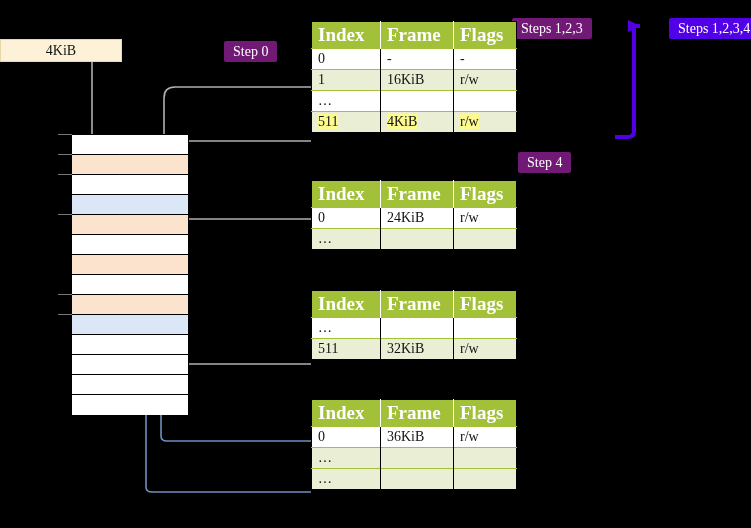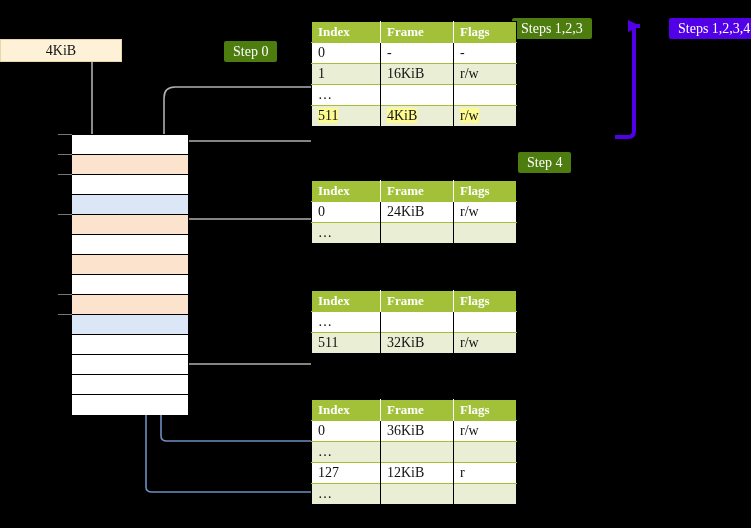--- a/index.html
+++ b/index.html
@@ -12,21 +12,21 @@
     left:0px; top:39px; width:120px; height:21px;
     background:#fdf2d8; border:1px solid #e8d7a8;
     color:#111; font-size:14px; line-height:21px; text-align:center;
   }
 
   
   .badge{
     color:#fff; font-size:14px; line-height:19px; text-align:center;
     padding:1px 9px; border-radius:2px; white-space:nowrap;
   }
-  .badge-red{background:#4d7c0f;}
+  .badge-red{background:#701a75;}
   .badge-purple{background:#5200e8;}
   #badge-step0{left:189px; top:41px;margin-left:35px;}
   #badge-steps123{left:512px; top:18px;}
   #badge-steps1234{left:669px; top:18px;}
   #badge-step4{left:518px; top:152px;}
 
   
   #mem-grid{left:71px; top:134px; width:118px; height:280px;
             border:1px solid #000; box-sizing:border-box;}
   .mrow{height:20px; box-sizing:border-box; border-bottom:1px solid #000;
@@ -37,21 +37,21 @@
 
   
   .tick{left:58px; width:14px; height:1px; background:#777;}
 
   
   .ptable{border-collapse:collapse; font-size:14px; color:#111;
           background:#fff; border:1px solid #000;}
   .ptable th{
     background:#a2c038; color:#fff; font-weight:bold; text-align:left;
     padding:2px 6px; border-right:1px solid #fff;
-    font-family:"Liberation Serif", serif; font-size:13px;
+    font-family:"Liberation Serif", serif; font-size:19px;
   }
   .ptable th:last-child{border-right:none;margin-top:12px;}
   .ptable td{
     padding:2px 6px; border-right:1px solid #000; border-top:1px solid #a2c038;
     height:19px; box-sizing:border-box; vertical-align:middle;
   }
   .ptable td:last-child{border-right:none;}
   .ptable tr.alt td{background:#e9eed4;}
   .hl{background:#fdfa8f;}
   .c-idx{width:56px;}
@@ -224,24 +224,19 @@
     <tr>
       <td>0</td>
       <td>36KiB</td>
       <td>r/w</td>
     </tr>
     <tr class="alt">
       <td>…</td>
       <td></td>
       <td></td>
     </tr>
-    <tr>
-      <td>127</td>
-      <td>12KiB</td>
-      <td>r</td>
-    </tr>
     <tr class="alt">
       <td>…</td>
       <td></td>
       <td></td>
     </tr>
   </tbody>
 </table>
 
 </body></html>

